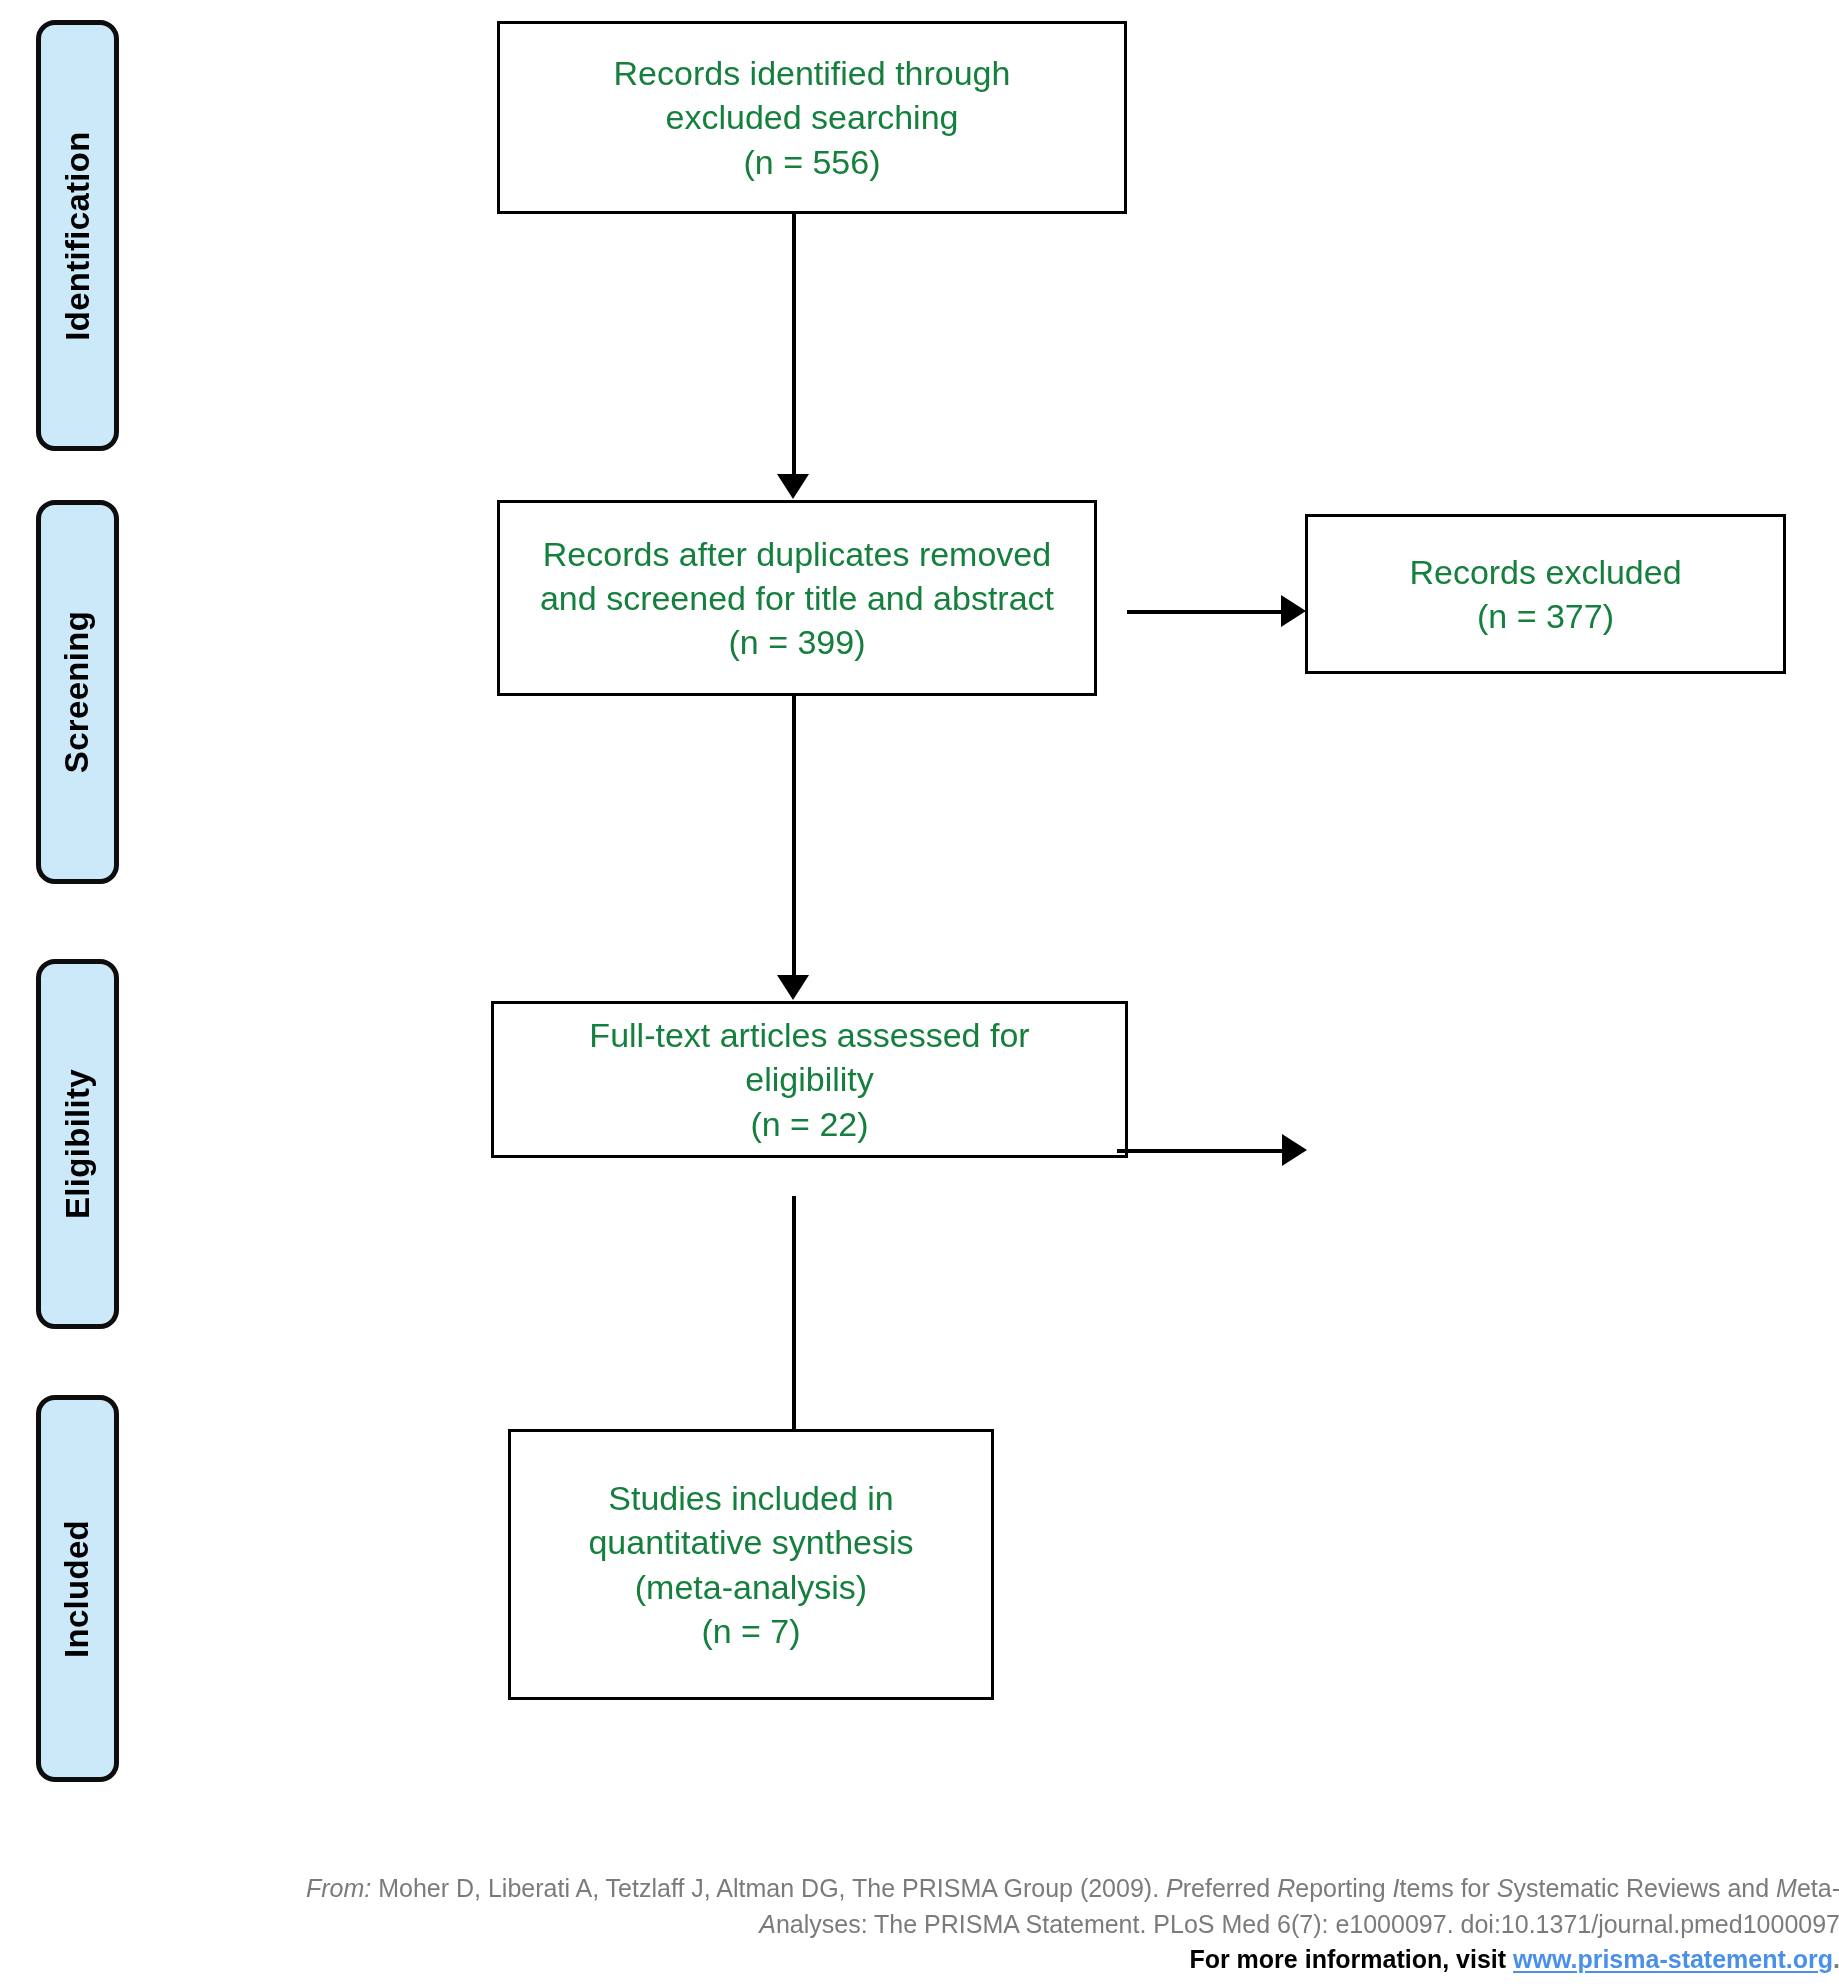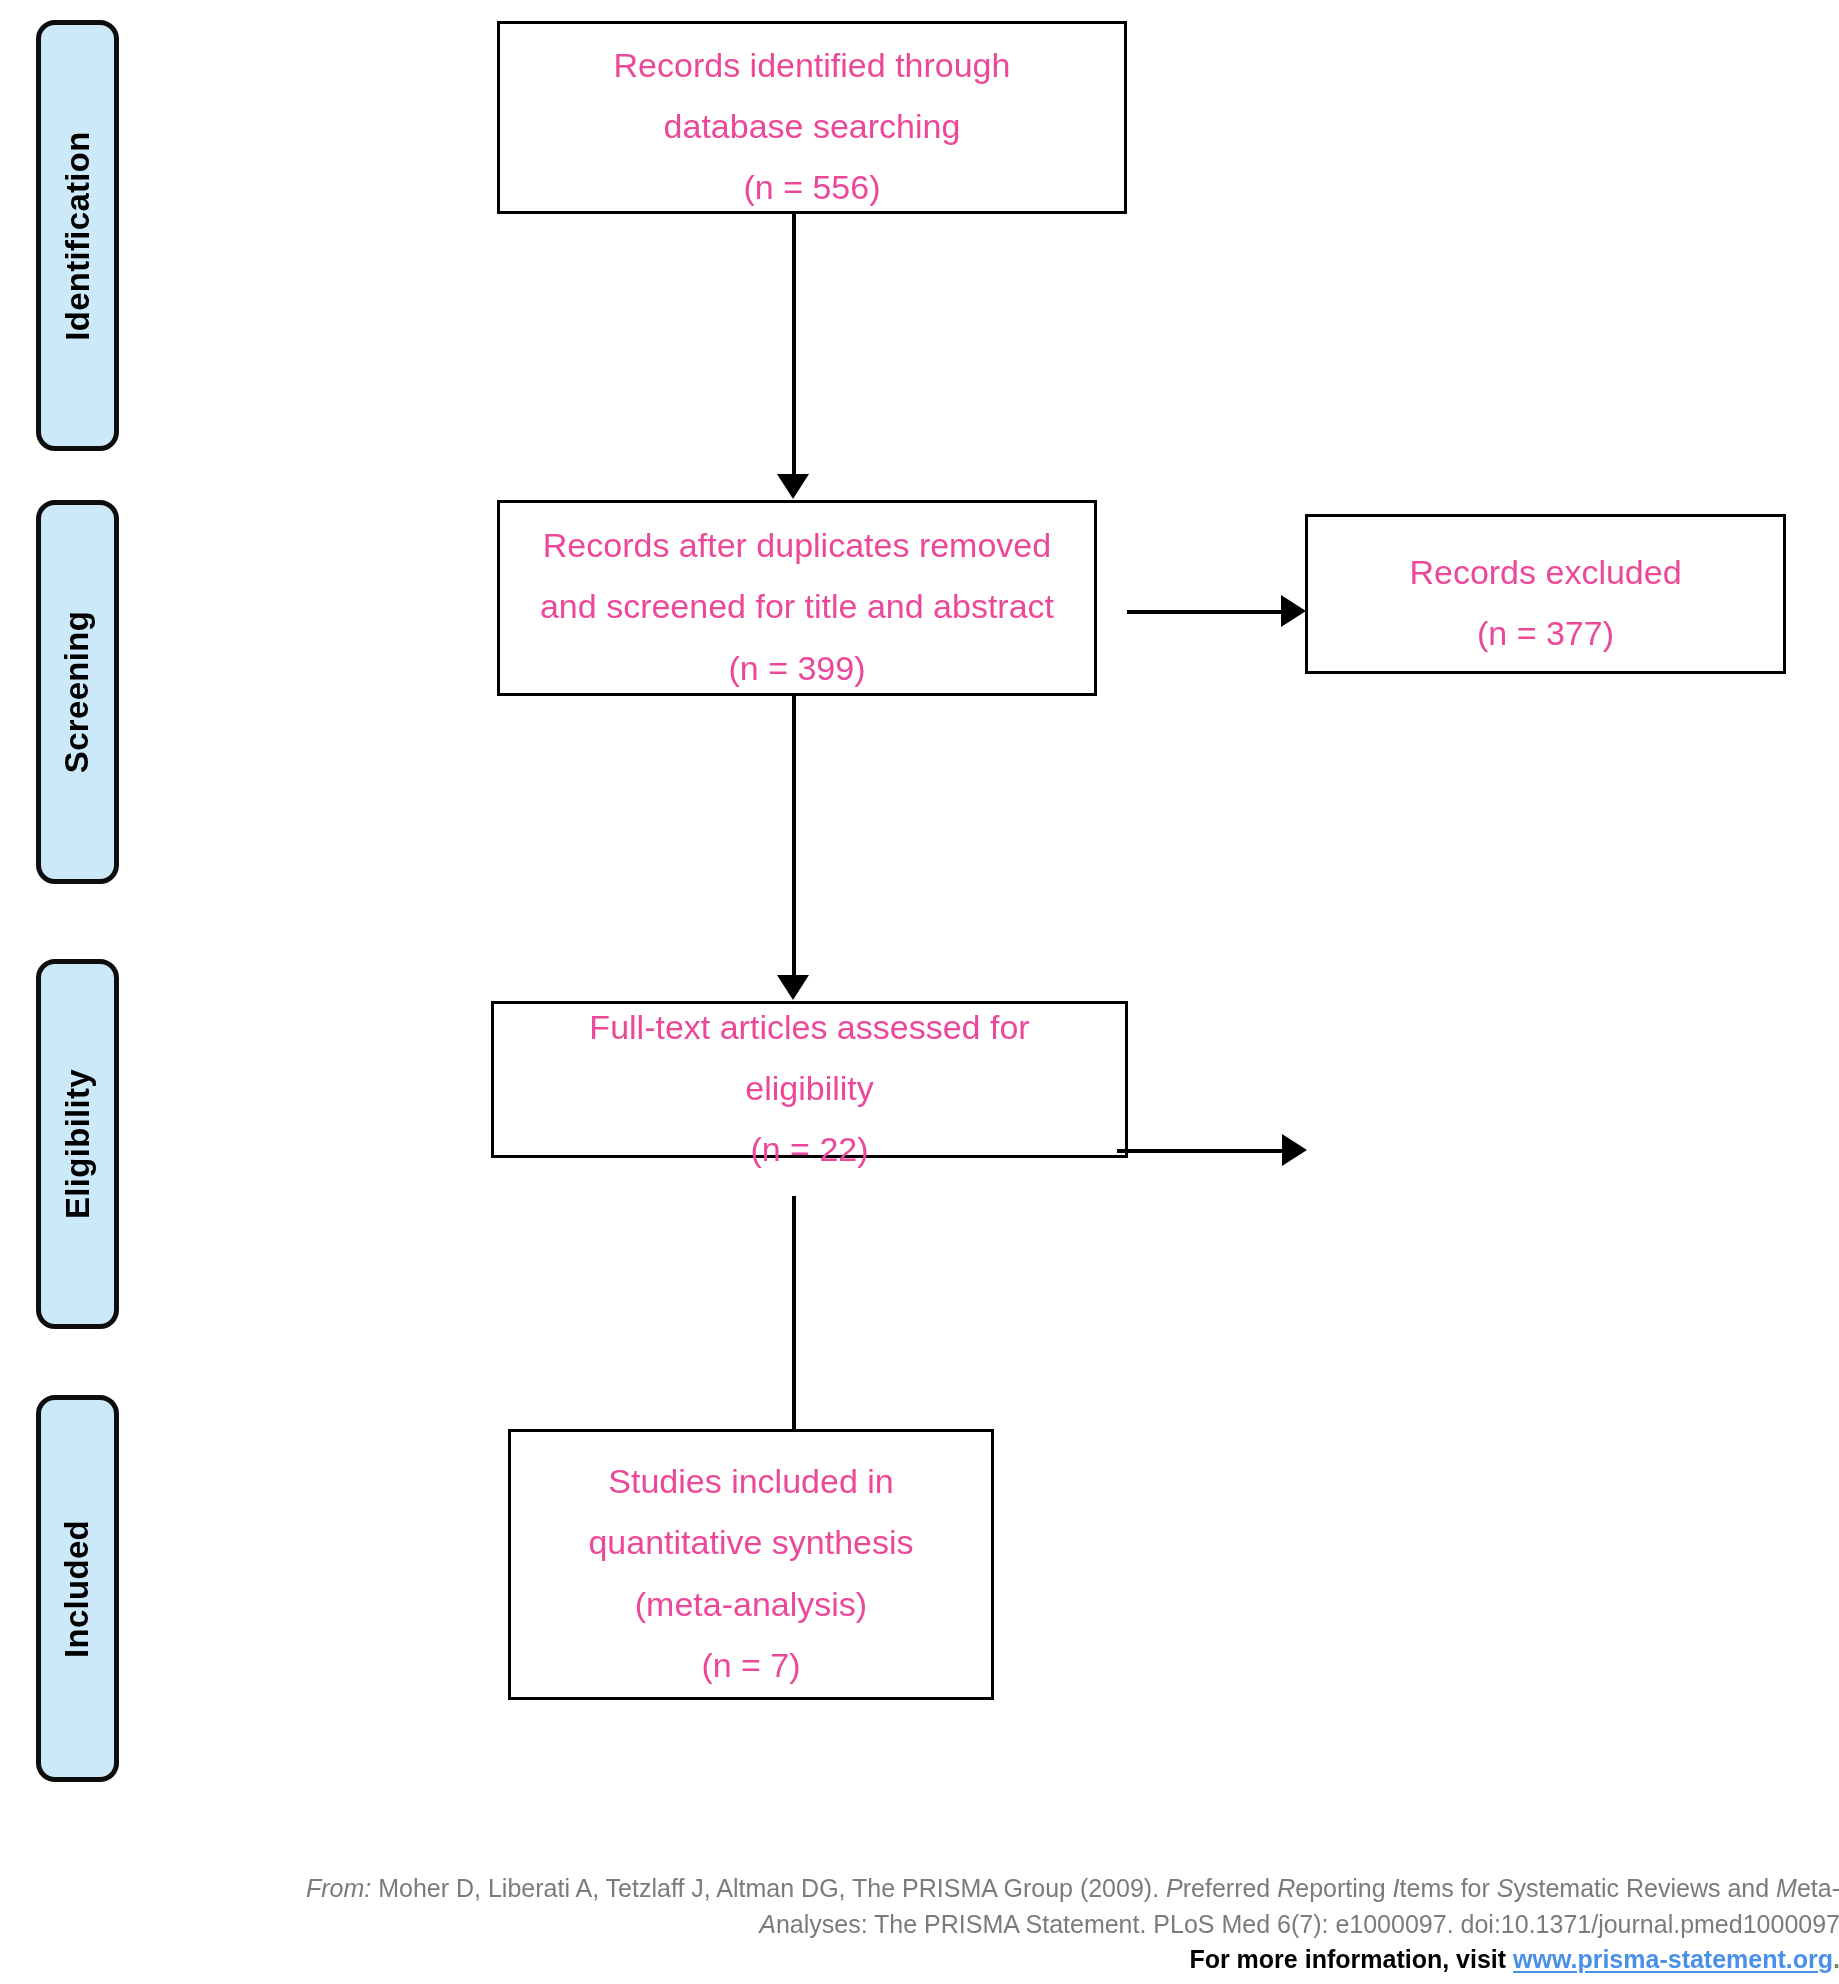--- a/index.html
+++ b/index.html
@@ -45,23 +45,22 @@
     display: flex;
     flex-direction: column;
     align-items: center;
     justify-content: center;
     text-align: center;
     padding: 3.3px 10px;
   }
   .node .line {
     font-size: 34px;
     line-height: 1.30;
-    color: #ec4899;
+    color: #15803d;
     white-space: nowrap;
-    margin-top: 17px;
   }
 
   
   .vline {
     position: absolute;
     background: #000000;
     width: 3.9px;
   }
   .hline {
     position: absolute;
@@ -125,21 +124,21 @@
   <div class="stage" style="left:36px; top:959px; width:83px; height:370px;">
     <span class="stage-label">Eligibility</span>
   </div>
 
   <div class="stage" style="left:36px; top:1395px; width:83px; height:387px;">
     <span class="stage-label">Included</span>
   </div>
 
   <div class="node" style="left:497px; top:21px; width:630px; height:193px;">
     <span class="line">Records identified through</span>
-    <span class="line">database searching</span>
+    <span class="line">excluded searching</span>
     <span class="line">(n = 556)</span>
   </div>
 
   <div class="vline" style="left:792px; top:214px; height:262px;"></div>
   <div class="arrow-down" style="left:777px; top:474px;"></div>
 
   <div class="node" style="left:497px; top:500px; width:600px; height:196px;">
     <span class="line">Records after duplicates removed</span>
     <span class="line">and screened for title and abstract</span>
     <span class="line">(n = 399)</span>

